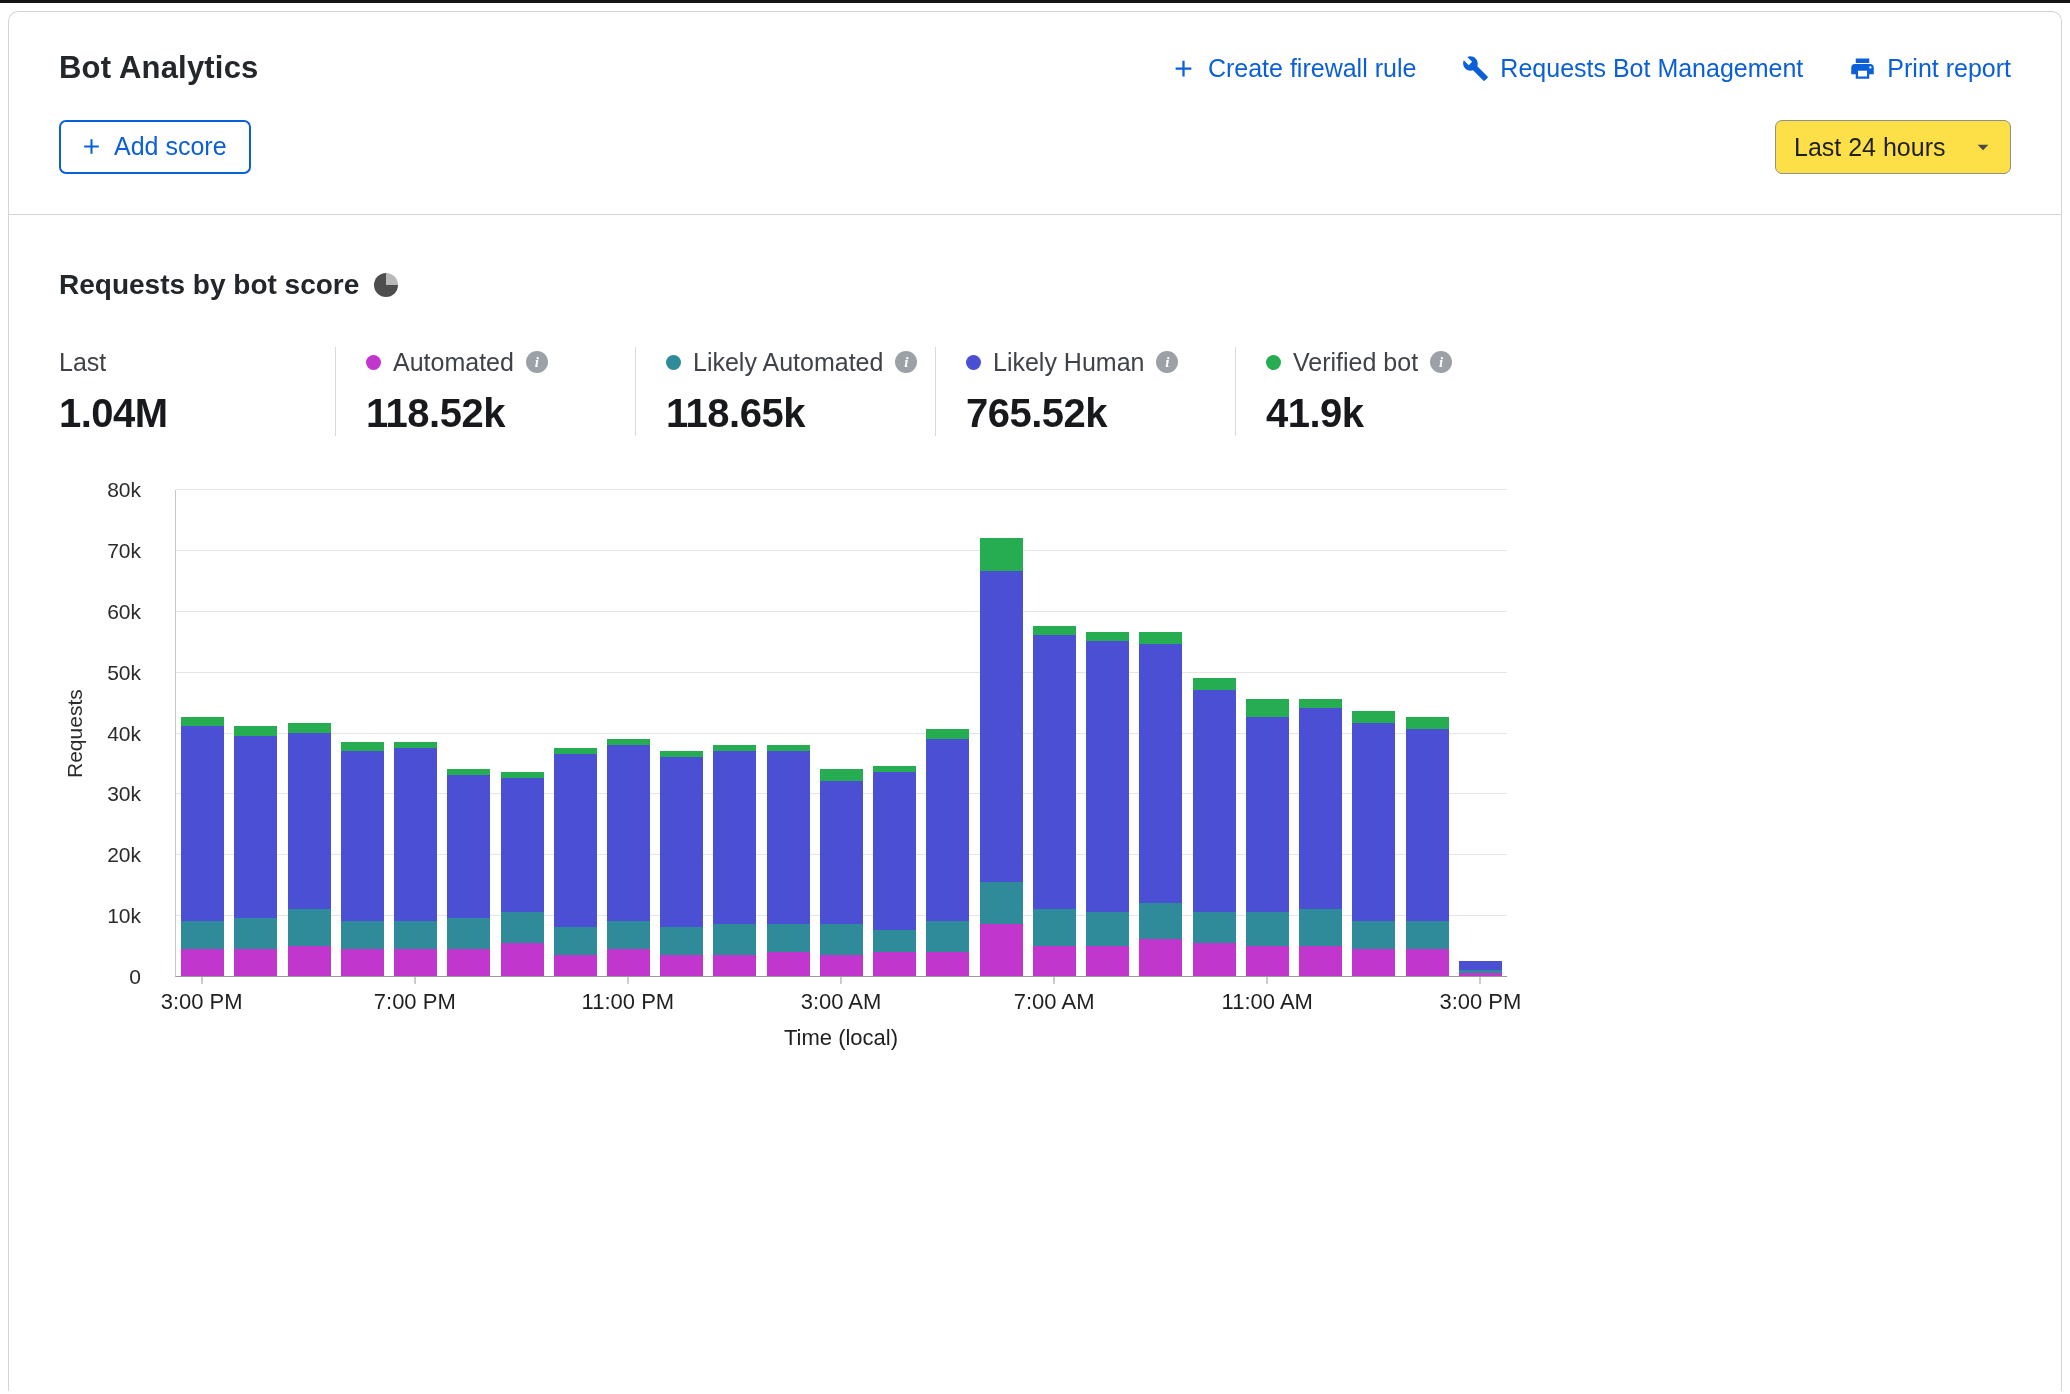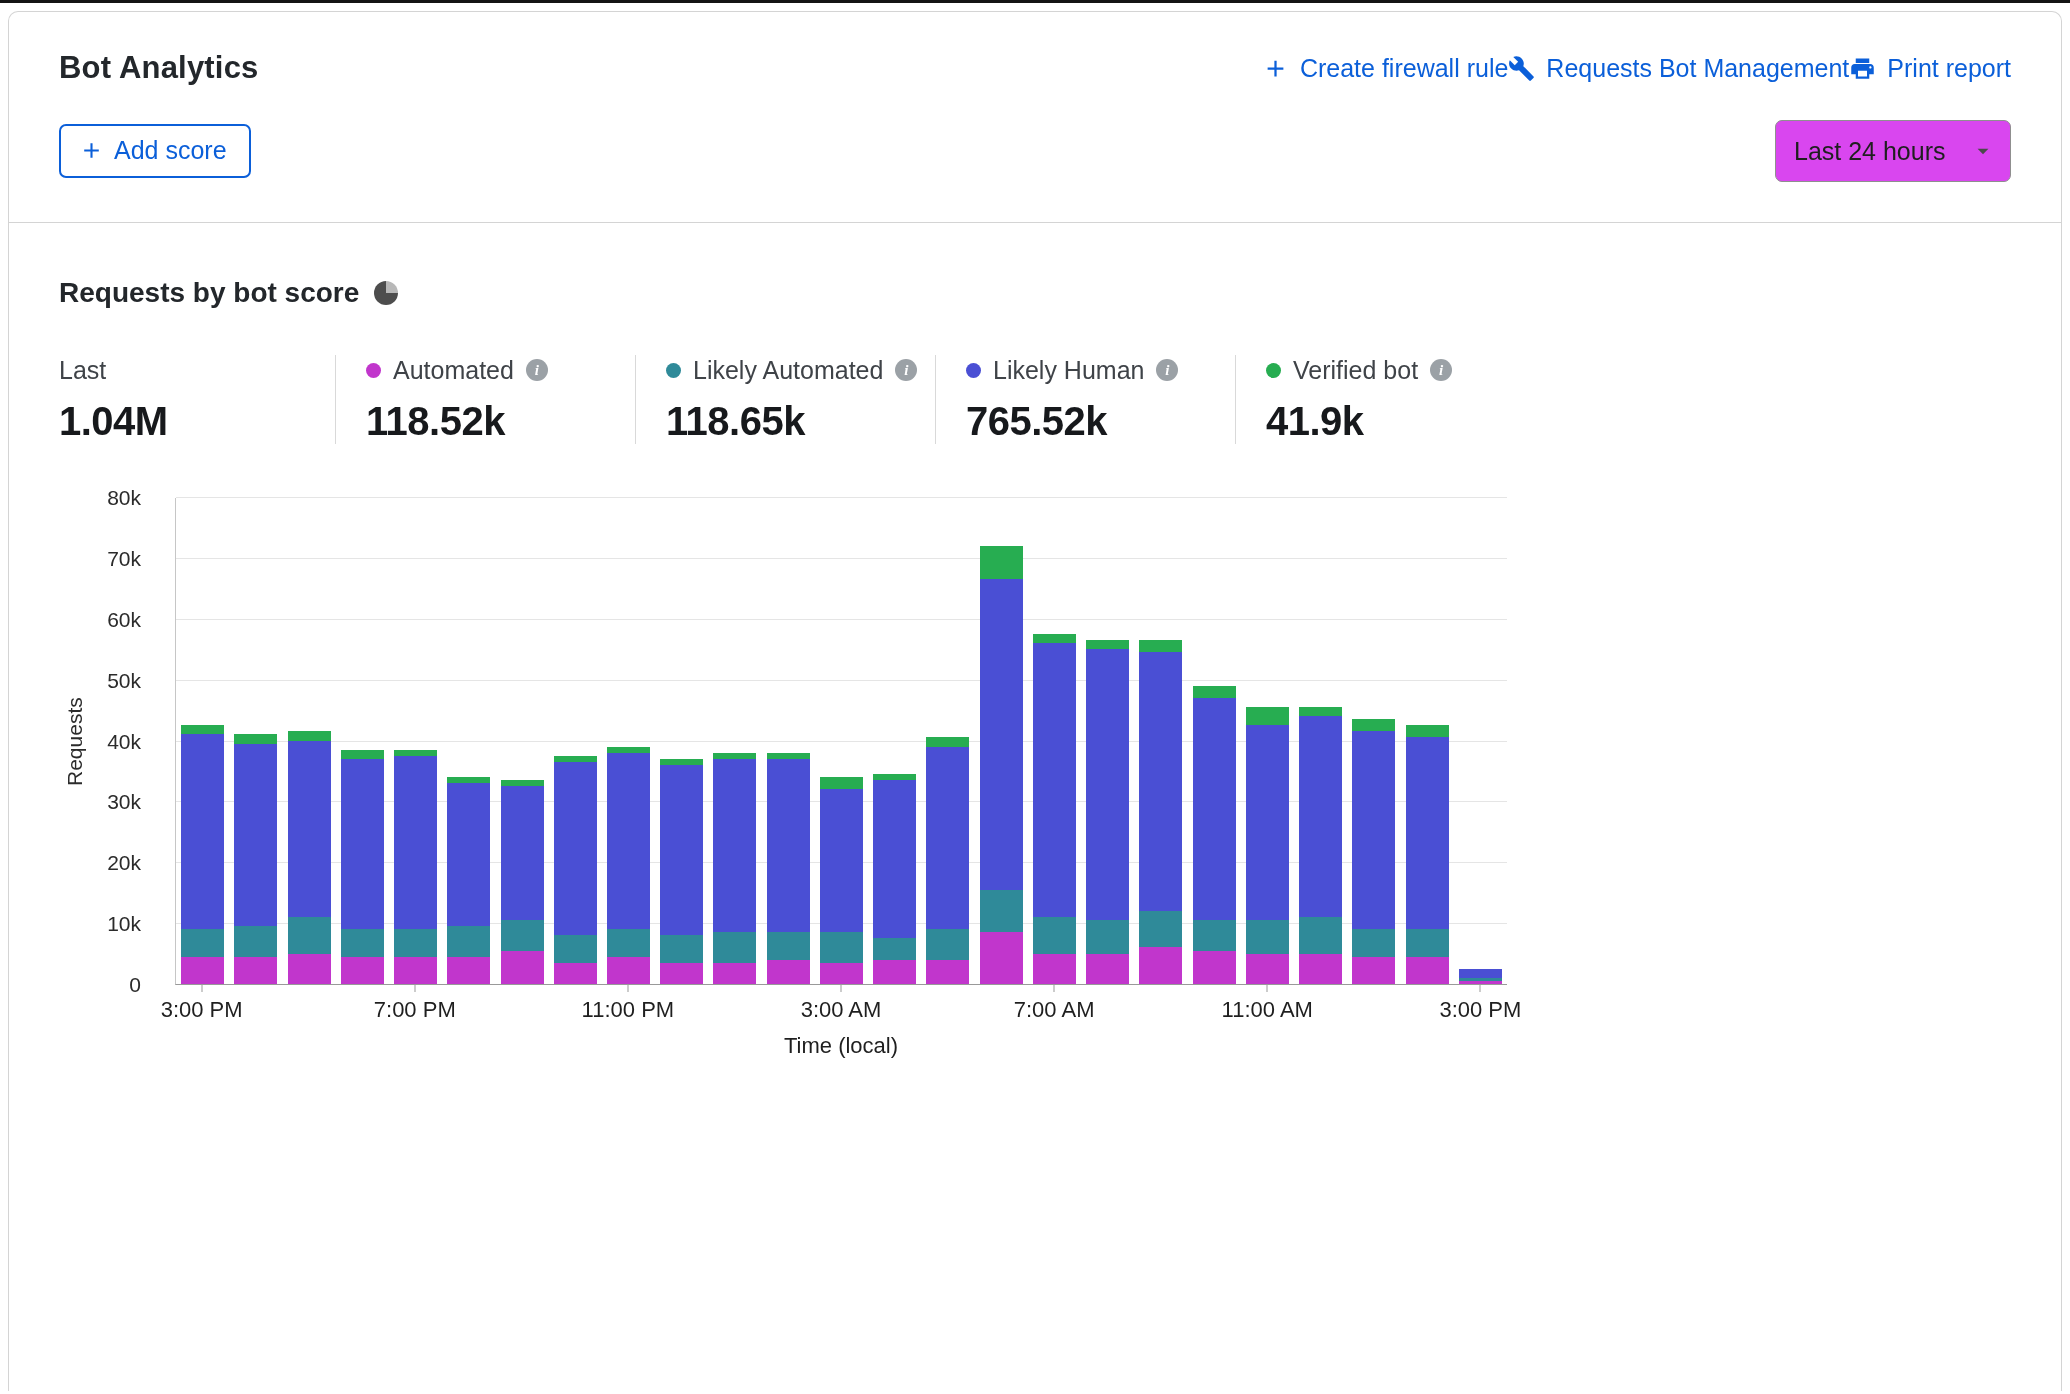--- a/index.html
+++ b/index.html
@@ -19,39 +19,39 @@
     border-bottom: none;
     border-radius: 10px 10px 0 0;
     min-height: 1380px;
     background: #fff;
   }
 
   
   .card-header { padding: 38px 50px 40px; border-bottom: 1px solid #d4d4d4; }
   .header-row { display: flex; justify-content: space-between; align-items: center; }
   .title { font-size: 31px; font-weight: 700; color: #23272b; letter-spacing: 0.2px; }
-  .actions { display: flex; align-items: center; }
+  .actions { display: flex; align-items: center; gap: 46px; }
   .action-link {
     display: flex; align-items: center; gap: 11px;
     color: #0b5fd9; font-size: 25px; text-decoration: none; cursor: pointer;
   }
   .action-link svg { width: 27px; height: 27px; fill: #0b5fd9; flex: none; }
 
   .filter-row { display: flex; justify-content: space-between; align-items: center; margin-top: 34px; }
   .add-filter {
     display: inline-flex; align-items: center; gap: 10px;
     background: #fff; border: 2px solid #0b5fd9; border-radius: 7px;
     color: #0b5fd9; font-size: 25px; font-family: inherit;
     padding: 10px 22px 11px 18px; cursor: pointer;
   }
   .add-filter svg { width: 25px; height: 25px; fill: #0b5fd9; }
 
   .select {
-    width: 236px; height: 62px;
-    border: 1px solid #8f8f8f; border-radius: 7px; background: #d946ef;
+    width: 236px; height: 54px;
+    border: 1px solid #8f8f8f; border-radius: 7px; background: #fde047;
     display: flex; align-items: center; justify-content: space-between;
     padding: 0 14px 0 18px; font-size: 25px; color: #1f1f1f; cursor: pointer;
   }
   .select svg { width: 26px; height: 26px; fill: #4a4a4a; }
 
   
   .content { padding: 54px 50px 0; }
   .section-heading { display: flex; align-items: center; gap: 15px; }
   .section-heading .heading-text { font-size: 28px; font-weight: 700; color: #23272b; }
   .pie-icon {

